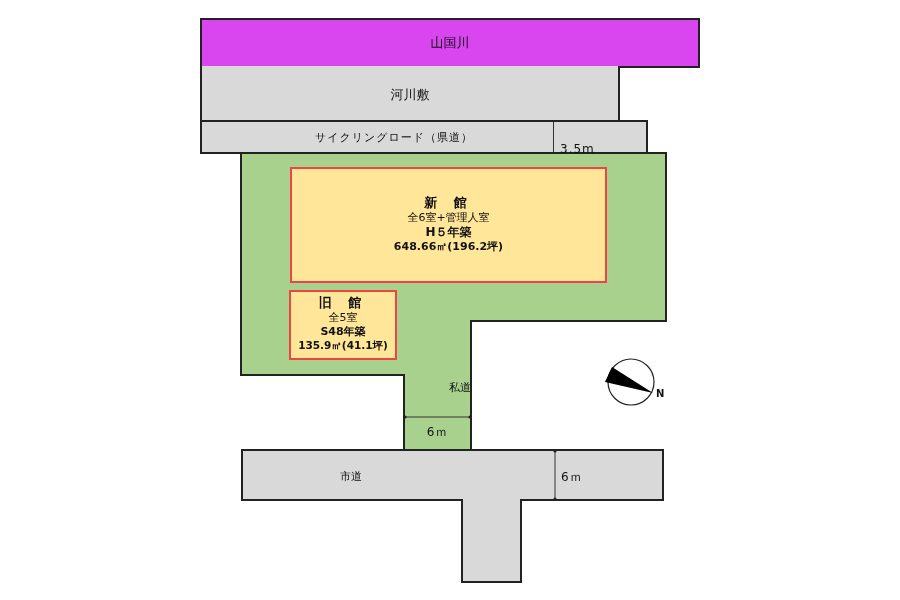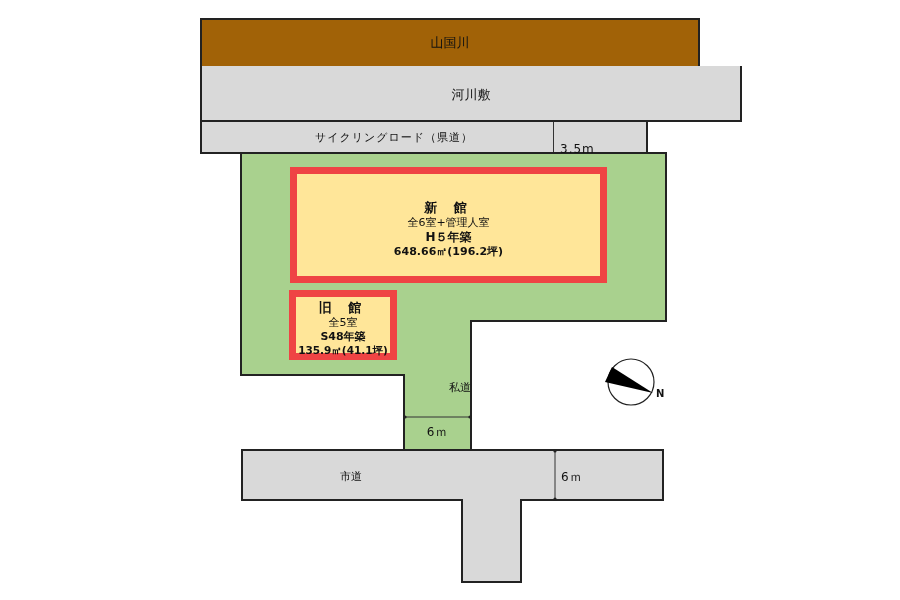--- a/index.html
+++ b/index.html
@@ -1,24 +1,24 @@
 <!DOCTYPE html>
 <html><head>
 <meta charset="utf-8">
 <style>
   html, body { margin:0; padding:0; }
   body { width:900px; height:600px; background:#ffffff; position:relative; overflow:hidden;
          font-family: "DejaVu Sans", "Liberation Sans", sans-serif; color:#111; }
   .abs { position:absolute; box-sizing:border-box; }
-  .river { left:200px; top:18px; width:500px; height:50px; background:#a16207; border:2px solid #222; }
-  .riverbed { left:200px; top:66px; width:542px; height:56px; background:#D9D9D9; border:2px solid #222; border-top:none; }
+  .river { left:200px; top:18px; width:500px; height:50px; background:#d946ef; border:2px solid #222; }
+  .riverbed { left:200px; top:66px; width:420px; height:56px; background:#D9D9D9; border:2px solid #222; border-top:none; }
   .cycling { left:200px; top:120px; width:448px; height:34px; background:#D9D9D9; border:2px solid #222; }
   .band-label { position:absolute; left:0; right:0; text-align:center; font-size:13px; }
   .lot-svg { left:0; top:0; width:900px; height:600px; }
-  .bldg { background:#FFE699; border:7px solid #ef4444; text-align:center; line-height:1.25; }
+  .bldg { background:#FFE699; border:2px solid #ef4444; text-align:center; line-height:1.25; }
   .new-bldg { left:290px; top:167px; width:317px; height:116px; padding-top:26px; }
   .old-bldg { left:289px; top:290px; width:108px; height:70px; padding-top:3px; }
   .t-title { font-weight:bold; font-size:13px; letter-spacing:6px; }
   .t-sub { font-size:11px; }
   .t-bold { font-weight:bold; font-size:11px; }
   .lbl { font-size:11px; }
   .dim { font-size:12px; letter-spacing:1px; }
 </style>
 </head>
 <body>

